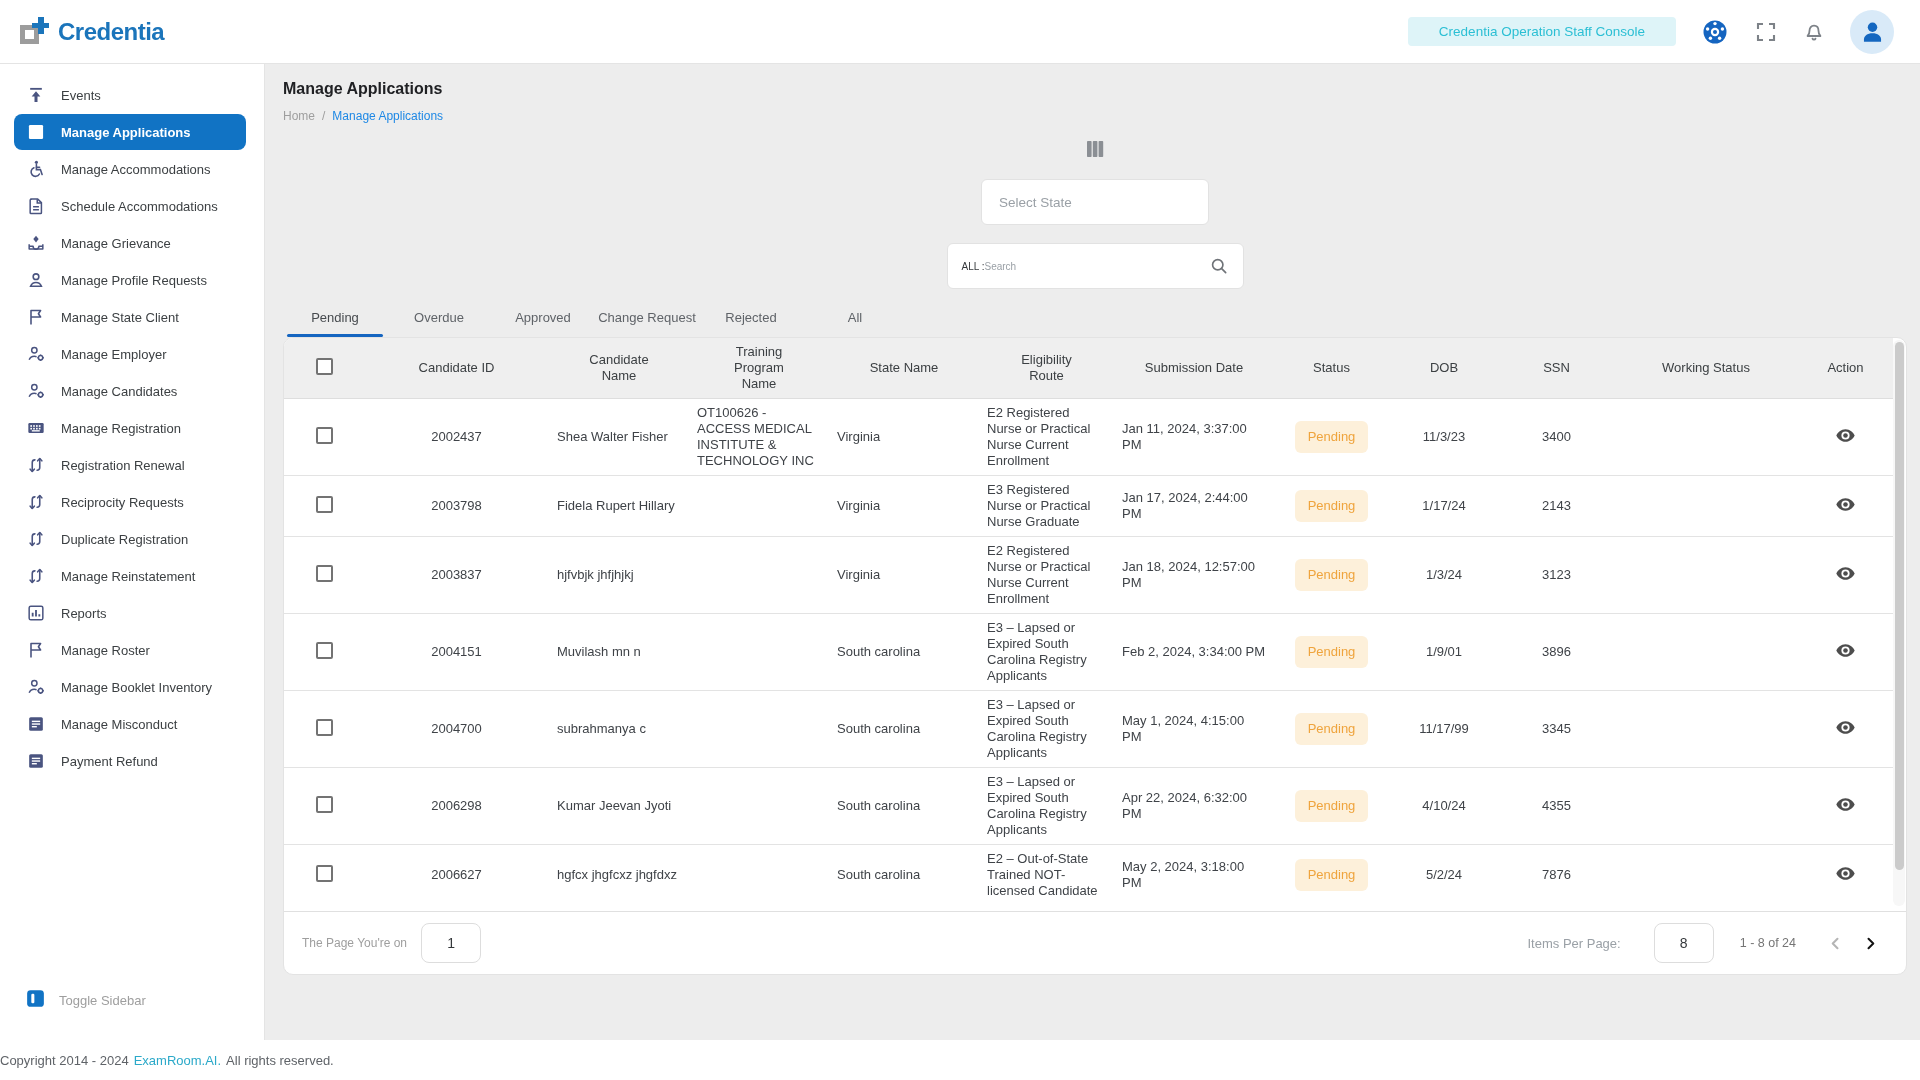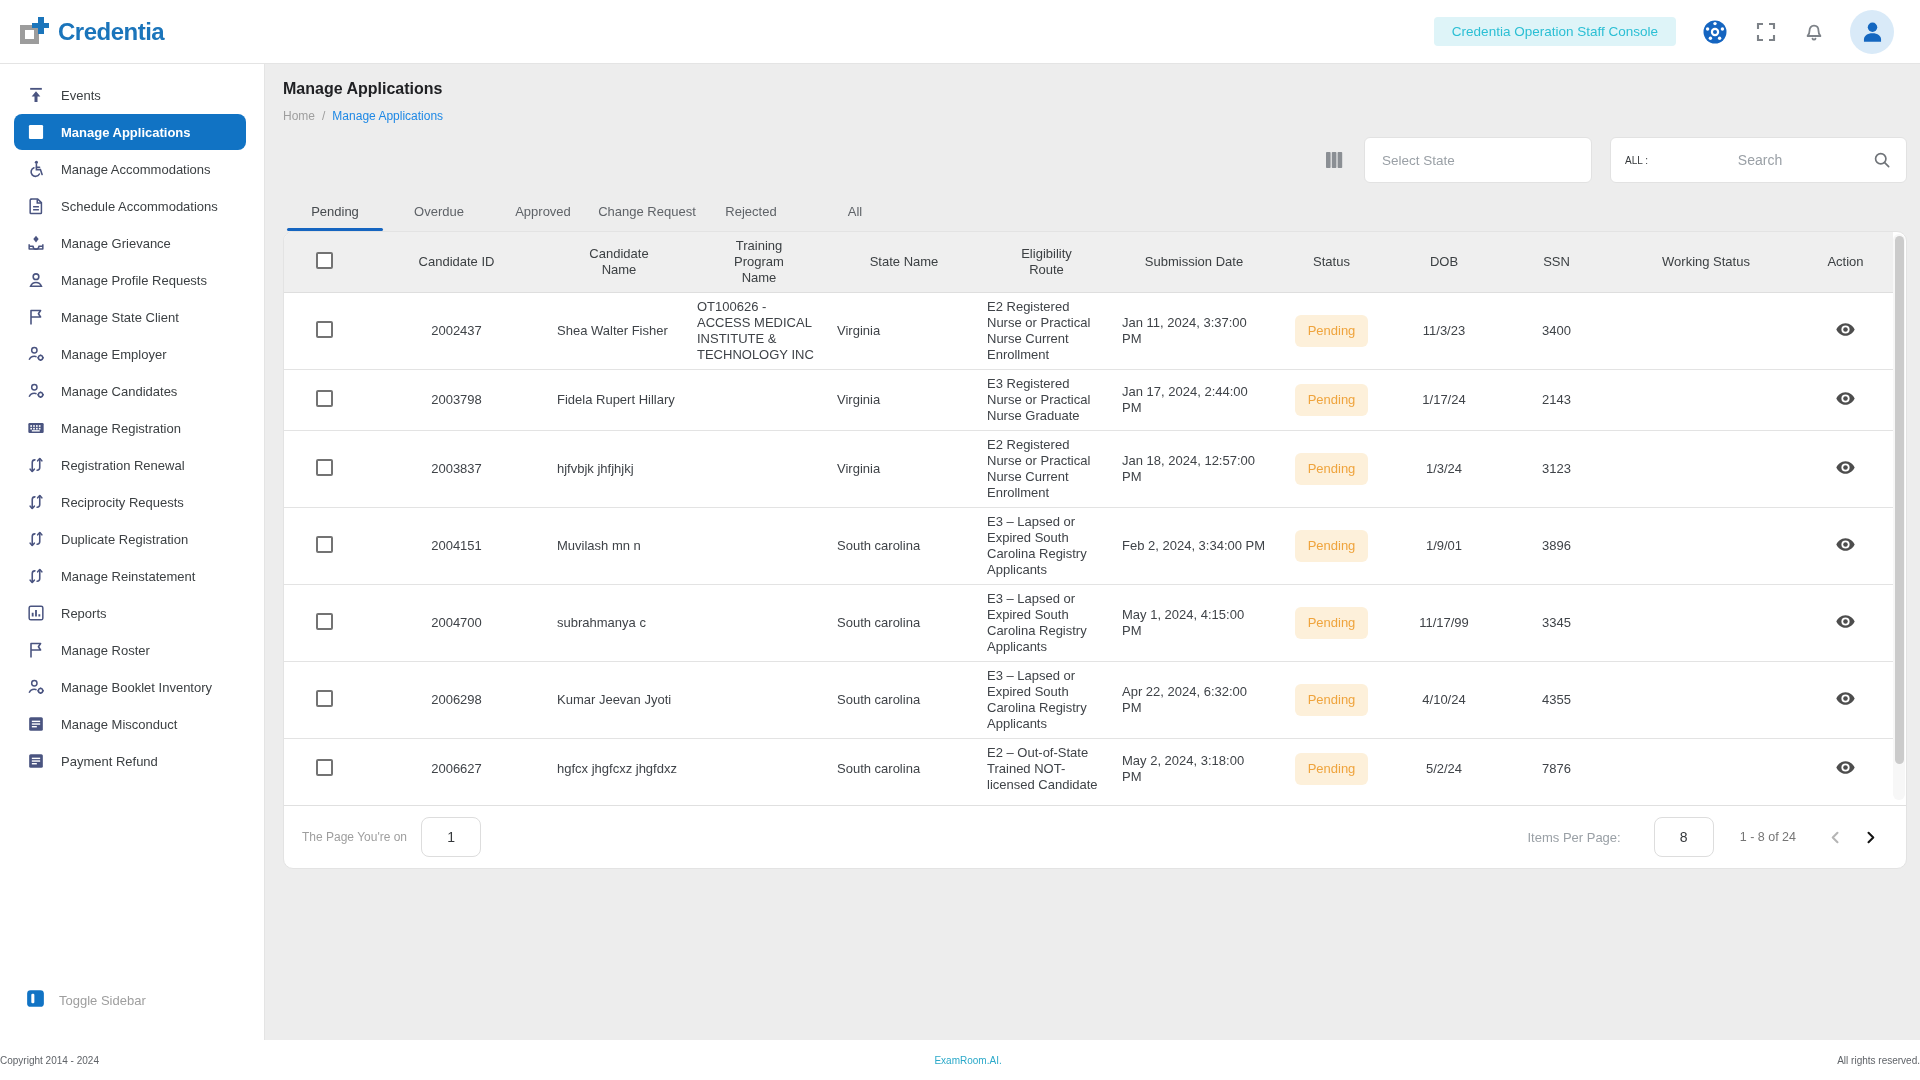--- a/index.html
+++ b/index.html
@@ -11,21 +11,21 @@
             display:flex; align-items:center; justify-content:space-between; padding:0 26px 0 18px; }
   .logo { display:flex; align-items:center; gap:6px; cursor:pointer; }
   .logo-mark { position:relative; width:34px; height:32px; }
   .lm-square { position:absolute; left:2px; top:9px; width:19px; height:19px; border:5px solid #9c9c9c; }
   .lm-plus { position:absolute; left:14px; top:1px; width:17px; height:17px; }
   .lm-plus::before { content:""; position:absolute; left:6px; top:0; width:5.5px; height:17px; background:#1b75bb; }
   .lm-plus::after  { content:""; position:absolute; left:0; top:6px; width:17px; height:5.5px; background:#1b75bb; }
   .logo-text { font-size:24px; font-weight:bold; color:#1b75bb; letter-spacing:-.5px; }
   .top-right { display:flex; align-items:center; gap:24px; }
   .console-badge { background:var(--badge-bg); color:var(--badge-text); font-size:13.5px;
-                   padding:7px 18px; border-radius:4px; white-space:nowrap; }
+                   padding:7px 31px; border-radius:4px; white-space:nowrap; }
   .icon-btn { background:none; border:none; cursor:pointer; color:#7d8288; display:flex; align-items:center; }
   .icon-btn svg { width:24px; height:24px; }
   .globe-btn svg { width:30px; height:30px; }
   .avatar { width:44px; height:44px; border-radius:50%; background:#d9eaf8; display:flex;
             align-items:center; justify-content:center; cursor:pointer; }
   .avatar svg { width:27px; height:27px; }
 
   
   .shell { flex:1; min-height:0; display:flex; }
   .sidebar { width:265px; flex:0 0 265px; background:#fff; border-right:1px solid #e4e4e4;
@@ -44,29 +44,29 @@
   .toggle-row svg { width:19px; height:19px; }
   .toggle-label { font-size:13px; color:#9e9e9e; }
 
   
   .main { flex:1; min-width:0; background:#ededed; padding:16px 13px 0 18px; overflow:hidden; }
   .page-title { font-size:16px; font-weight:bold; color:#202124; margin-bottom:11px; }
   .breadcrumb { font-size:12px; color:#9e9e9e; display:flex; gap:7px; }
   .bc-home { color:#9e9e9e; cursor:pointer; }
   .bc-current { color:var(--link); cursor:pointer; }
 
-  .filter-row { display:flex; justify-content:flex-end; align-items:center; gap:18px; margin-top:14px; }
+  .filter-row { display:flex; justify-content:flex-end; align-items:center; gap:18px; margin-top:14px;flex-direction:column; }
   .columns-icon { display:flex; cursor:pointer; }
   .columns-icon svg { width:24px; height:24px; }
   .select-state { width:228px; height:46px; background:#fff; border:1px solid #e2e2e2; border-radius:6px;
                   display:flex; align-items:center; padding:0 17px; font-size:13.5px; color:#9aa0a6; cursor:pointer; }
   .search-box { width:297px; height:46px; background:#fff; border:1px solid #e2e2e2; border-radius:6px;
                 display:flex; align-items:center; padding:0 14px; }
   .scope-label { font-size:10px; color:#35383b; font-weight:500; cursor:pointer; }
-  .search-ph { flex:1; text-align:center; font-size:14px; color:#9aa0a6; }
+  .search-ph { flex:1; font-size:10px; color:#9aa0a6; }
   .search-box svg { width:20px; height:20px; }
 
   .tabs { display:flex; margin-top:10px; }
   .tab { width:104px; text-align:center; padding:11px 0 12px; font-size:13px; color:#5f6368;
          position:relative; cursor:pointer; }
   .tab.active { color:#474b4f; }
   .tab.active::after { content:""; position:absolute; left:4px; right:4px; bottom:0; height:3px;
                        background:#1565c0; border-radius:2px; }
 
   
@@ -100,21 +100,21 @@
                 font-size:14px; color:#35383b; font-family:"Liberation Sans", sans-serif; outline:none; }
   .ipp-label { font-size:13px; color:#9aa0a6; margin-right:33px; }
   .range-text { font-size:12.5px; color:#757575; margin:0 22px 0 26px; white-space:nowrap; }
   .chev { background:none; border:none; cursor:pointer; display:inline-flex; padding:4px 8px; }
   .chev svg { width:19px; height:19px; }
   .chev.prev { color:#b5b5b5; }
   .chev.next { color:#141414; }
 
   
   .footer { height:40px; flex:0 0 40px; background:#fff; display:flex; align-items:center;
-            justify-content:space-between; gap:5px; font-size:10px; color:#5f6368; }
+            justify-content:flex-start; gap:5px; font-size:13px; color:#5f6368; }
   .footer-link { color:var(--footer-link); cursor:pointer; }
 </style>
 </head>
 <body>
 
 <header class="topbar">
   <div class="logo">
     <span class="logo-mark">
       <span class="lm-square"></span>
         <span class="lm-plus"></span>

